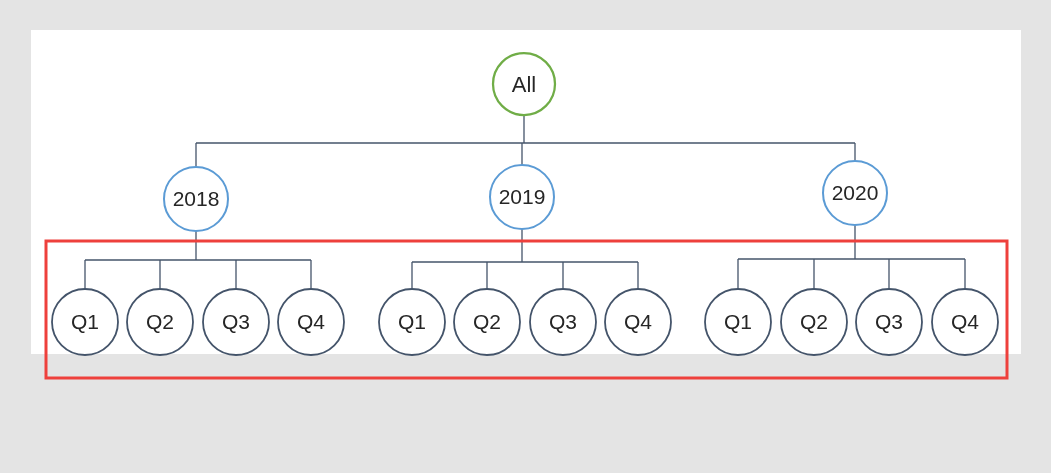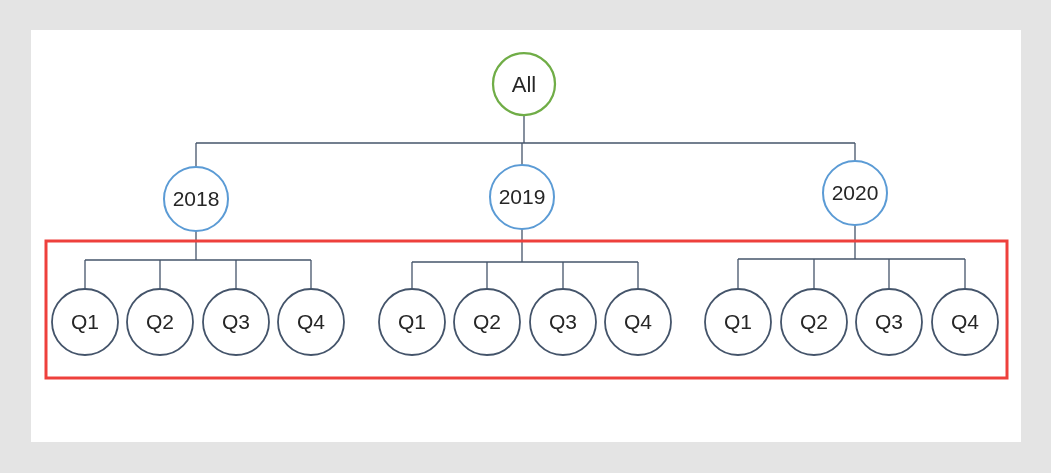--- a/index.html
+++ b/index.html
@@ -12,21 +12,21 @@
     background: #E4E4E4;
     position: relative;
     font-family: "Liberation Sans", sans-serif;
     overflow: hidden;
   }
   .card {
     position: absolute;
     left: 31px;
     top: 30px;
     width: 990px;
-    height: 412px;
+    height: 324px;
     background: #FFFFFF;
   }
   svg.diagram {
     display: block;
     width: 990px;
     height: 412px;
   }
   .connectors line {
     stroke-width: 1.3;
     fill: none;

